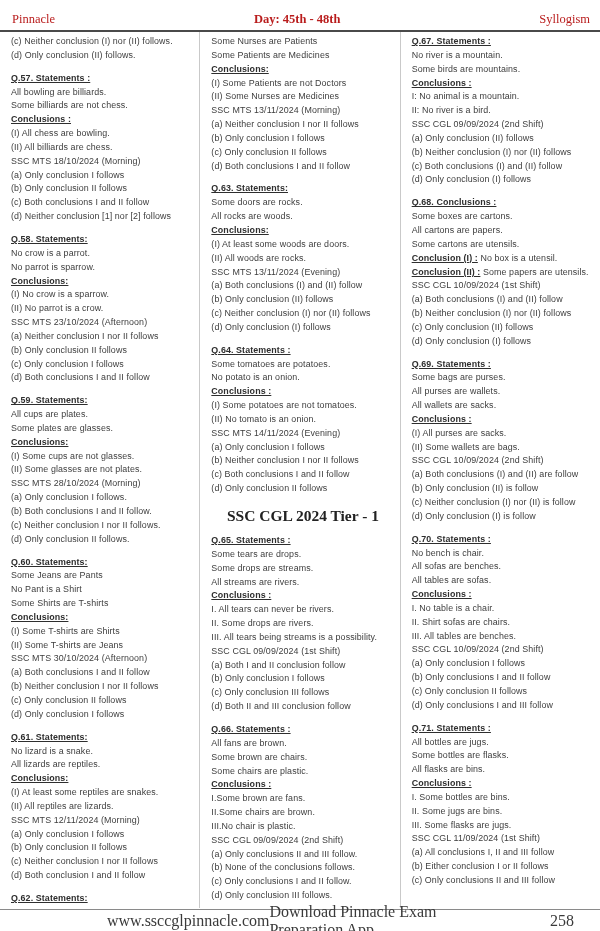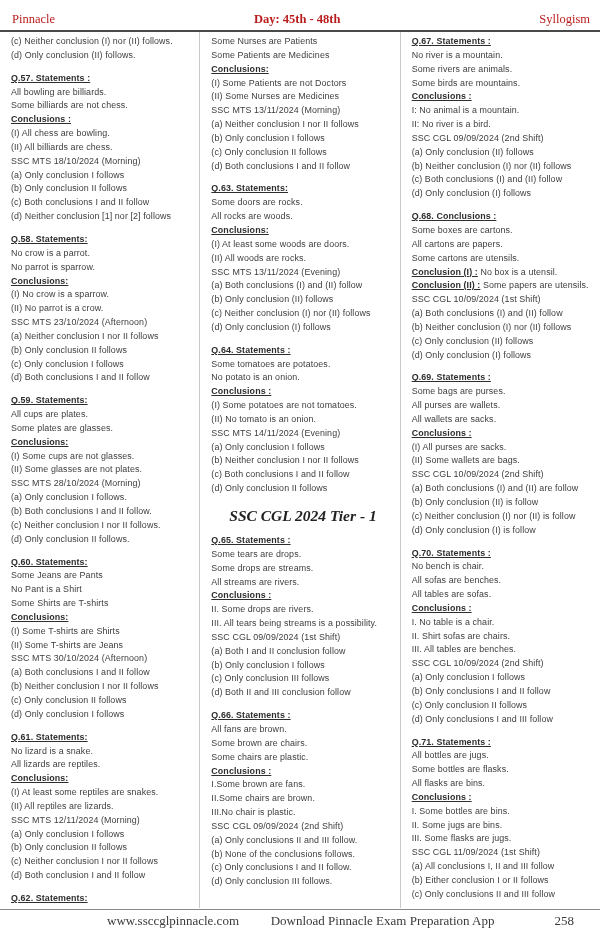--- a/index.html
+++ b/index.html
@@ -41,30 +41,29 @@
     color:#3d3d3d;
     letter-spacing:0.1px;
   }
   .bold{font-weight:bold;color:#2e2e2e;text-decoration:underline;}
   .section-heading{
     font-family:"Liberation Serif", serif;
     font-weight:bold;font-size:15.5px;color:#222;
     text-align:center;
     margin:5px 0 7px 0;
     line-height:22px;
-    font-style:italic;
   }
   
   .ftr{
     position:absolute;left:0;right:0;bottom:0;
     border-top:1.5px solid #8a8a8a;
     display:flex;align-items:center;
     height:22px;
     font-family:"Liberation Serif", serif;
-    font-size:13px;color:#3a3a3a;
+    font-size:16px;color:#3a3a3a;
     padding:0 12px;box-sizing:border-box;
   }
   .ftr .site{margin-left:95px;}
   .ftr .mid{margin-left:auto;}
   .ftr .pnum{margin-left:60px;margin-right:14px;}
 </style>
 </head>
 <body>
 
 <div class="page">
@@ -192,20 +191,21 @@
           <div class="line">(c) Both conclusions I and II follow</div>
           <div class="line">(d) Only conclusion II follows</div>
         </div>
         <div class="block section-heading">SSC CGL 2024 Tier - 1</div>
         <div class="block">
           <div class="line bold">Q.65. Statements :</div>
           <div class="line">Some tears are drops.</div>
           <div class="line">Some drops are streams.</div>
           <div class="line">All streams are rivers.</div>
           <div class="line bold">Conclusions :</div>
+          <div class="line">I. All tears can never be rivers.</div>
           <div class="line">II. Some drops are rivers.</div>
           <div class="line">III. All tears being streams is a possibility.</div>
           <div class="line">SSC CGL 09/09/2024 (1st Shift)</div>
           <div class="line">(a) Both I and II conclusion follow</div>
           <div class="line">(b) Only conclusion I follows</div>
           <div class="line">(c) Only conclusion III follows</div>
           <div class="line">(d) Both II and III conclusion follow</div>
         </div>
         <div class="block">
           <div class="line bold">Q.66. Statements :</div>
@@ -221,21 +221,20 @@
           <div class="line">(b) None of the conclusions follows.</div>
           <div class="line">(c) Only conclusions I and II follow.</div>
           <div class="line">(d) Only conclusion III follows.</div>
         </div>
       </div>
     <div class="divider"></div>
     <div class="col">
         <div class="block">
           <div class="line bold">Q.67. Statements :</div>
           <div class="line">No river is a mountain.</div>
-          <div class="line">Some rivers are animals.</div>
           <div class="line">Some birds are mountains.</div>
           <div class="line bold">Conclusions :</div>
           <div class="line">I: No animal is a mountain.</div>
           <div class="line">II: No river is a bird.</div>
           <div class="line">SSC CGL 09/09/2024 (2nd Shift)</div>
           <div class="line">(a) Only conclusion (II) follows</div>
           <div class="line">(b) Neither conclusion (I) nor (II) follows</div>
           <div class="line">(c) Both conclusions (I) and (II) follow</div>
           <div class="line">(d) Only conclusion (I) follows</div>
         </div>

